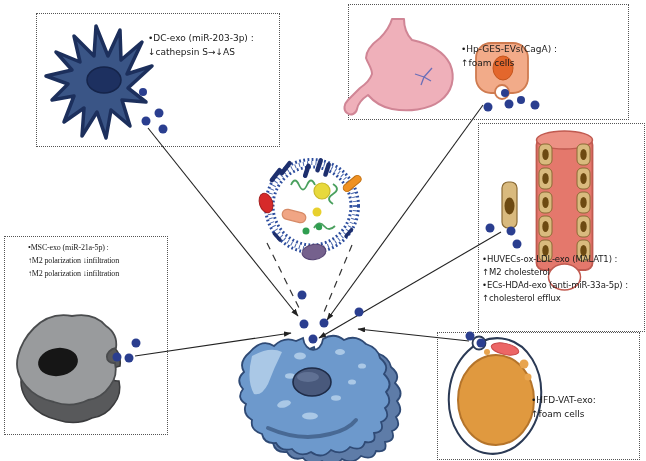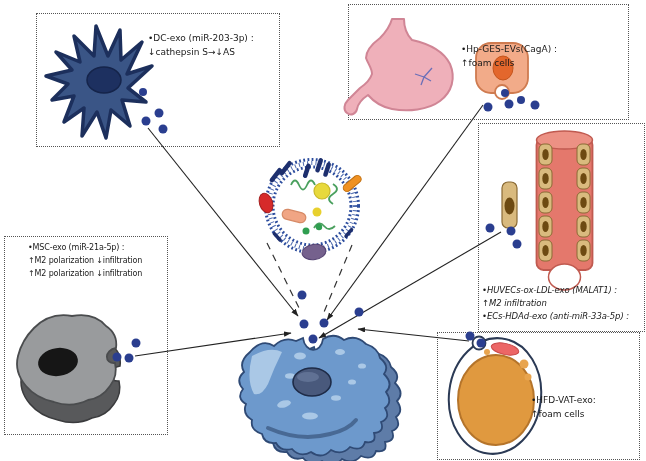--- a/index.html
+++ b/index.html
@@ -214,27 +214,28 @@
   <div class="lblgrp fs9" style="left:148px;top:31px;">
     <div class="lbl">•DC-exo (miR-203-3p) :</div>
     <div class="lbl">↓cathepsin S→↓AS</div>
   </div>
 
   <div class="lblgrp fs9" style="left:461px;top:24px;margin-top:18px;">
     <div class="lbl">•Hp-GES-EVs(CagA) :</div>
     <div class="lbl">↑foam cells</div>
   </div>
 
-  <div class="lblgrp fs85" style="left:482px;top:284px;font-style:italic;">
+  <div class="lblgrp fs85" style="left:482px;top:253px;">
     <div class="lbl">•HUVECs-ox-LDL-exo (MALAT1) :</div>
-    <div class="lbl">↑M2 infiltration</div>
+    <div class="lbl">↑M2 cholesterol</div>
     <div class="lbl">•ECs-HDAd-exo (anti-miR-33a-5p) :</div>
-  </div>
-
-  <div class="lblgrp fs8" style="left:28px;top:241px;">
+    <div class="lbl">↑cholesterol efflux</div>
+  </div>
+
+  <div class="lblgrp fs8" style="left:28px;top:241px;font-family:Liberation Serif, serif;">
     <div class="lbl">•MSC-exo (miR-21a-5p) :</div>
     <div class="lbl">↑M2 polarization ↓infiltration</div>
     <div class="lbl">↑M2 polarization ↓infiltration</div>
   </div>
 
   <div class="lblgrp fs9" style="left:531px;top:363px;margin-top:30px;">
     <div class="lbl">•HFD-VAT-exo:</div>
     <div class="lbl">↑foam cells</div>
   </div>
 

